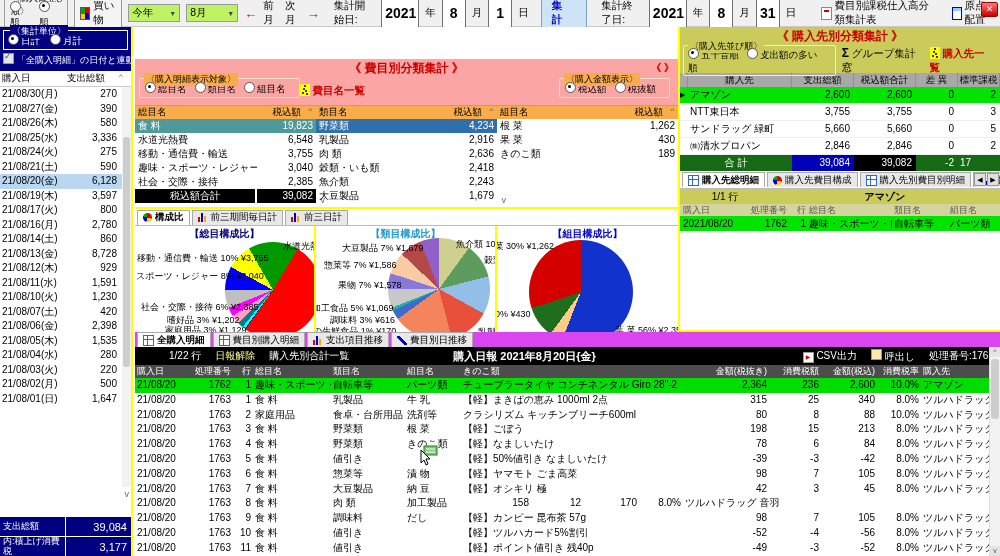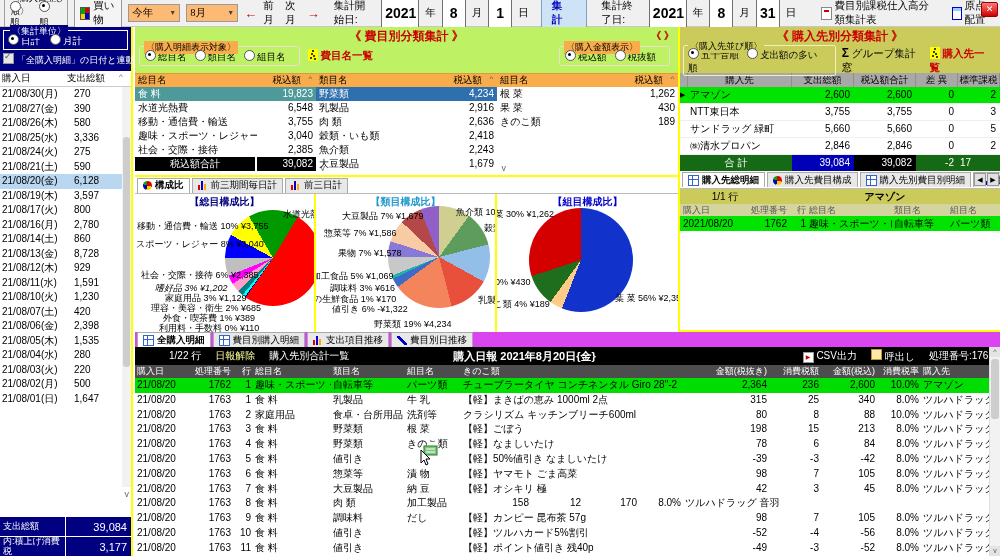--- a/index.html
+++ b/index.html
@@ -8,21 +8,21 @@
   
   .toolbar{position:absolute;left:0;top:0;width:1000px;height:27px;background:#f0f0f0;border-bottom:1px solid #c8c8c8;display:flex;align-items:center;gap:6px;padding-left:4px;box-sizing:border-box;}
   .fieldset{border:1px solid #a0a0a0;border-radius:2px;position:relative;padding:3px 5px 1px 5px;font-size:9.5px;display:flex;align-items:center;gap:6px;}
   .fieldset .legend{position:absolute;top:-6px;left:4px;background:inherit;font-size:9px;padding:0 2px;background:#f0f0f0;}
   .radio{display:inline-block;width:9px;height:9px;border-radius:50%;border:1px solid #555;background:#fff;position:relative;vertical-align:-1px;margin-right:2px;}
   .radio.on::after{content:"";position:absolute;left:2px;top:2px;width:3px;height:3px;border-radius:50%;background:#000;}
   .checkbox{display:inline-block;width:9px;height:9px;border:1px solid #999;background:#e6e6e6;position:relative;vertical-align:-1px;margin-right:3px;}
   .checkbox.on::after{content:"✓";position:absolute;left:0px;top:-3px;font-size:9px;color:#555;}
   .btn{border:1px solid #999;background:#f4f4f4;padding:1px 5px;display:inline-flex;align-items:center;gap:3px;cursor:default;}
   .icon-shop{width:11px;height:11px;display:inline-block;background:conic-gradient(#d00 0 25%,#00c 0 50%,#fc0 0 75%,#0a0 0 100%);border:1px solid #555;}
-  .select{background:#fdba74;border:1px solid #999;padding:1px 3px;display:inline-flex;align-items:center;gap:8px;min-width:44px;justify-content:space-between;font-family:Liberation Serif, serif;}
+  .select{background:#bef264;border:1px solid #999;padding:1px 3px;display:inline-flex;align-items:center;gap:8px;min-width:44px;justify-content:space-between;}
   .select .arr{font-size:7px;color:#444;}
   .red-arrow{color:#c00;font-weight:bold;font-size:13px;line-height:1;}
   .numbox{display:inline-block;border:1px solid #707070;background:#fff;font-weight:bold;font-size:14px;text-align:center;padding:8px 3px;min-width:16px;}
   .numbox.wide{min-width:30px;}
   .agg-btn{background:#cfe3f6;border:1px solid #7aa0c4;color:#0000bb;font-weight:bold;padding:1px 10px;letter-spacing:3px;}
   .icon-doc{width:11px;height:11px;display:inline-block;background:#fff;border:1px solid #888;position:relative;}
   .icon-doc::after{content:"";position:absolute;left:2px;top:2px;width:5px;height:2px;background:#c00;}
   .icon-origin{width:11px;height:11px;display:inline-block;background:#fff;border:1px solid #00c;box-shadow:inset 0 3px 0 #9cf;}
   .icon-close{position:absolute;right:2px;top:2px;width:15px;height:13px;background:linear-gradient(#f77,#c00);color:#fff;font-size:9px;text-align:center;line-height:13px;border-radius:2px;border:1px solid #900;}
   
@@ -32,34 +32,34 @@
   .side-unit .legend{position:absolute;top:-6px;left:6px;background:#000080;font-size:9px;padding:0 2px;}
   .side-link{font-size:9px;margin-top:3px;white-space:nowrap;}
   .side-colhead{display:flex;font-size:9.5px;padding:1px 2px;border-bottom:1px solid #ccc;color:#000;}
   .side-colhead .c1{width:58px;}
   .side-colhead .c2{flex:1;text-align:right;padding-right:14px;}
   .side-colhead .up{width:10px;color:#667;font-size:8px;}
   .side-list{position:relative;height:432px;overflow:hidden;}
   .side-row{display:flex;height:14.5px;line-height:14.5px;font-size:10px;padding:0 2px;}
   .side-row.sel{background:#b9d7f1;}
   .side-row .d{width:72px;white-space:nowrap;}
-  .side-row .a{flex:1;text-align:left;padding-right:12px;}
+  .side-row .a{flex:1;text-align:right;padding-right:12px;}
   .side-scroll{position:absolute;right:0;top:0;width:9px;height:400px;background:#f2f2f2;}
   .side-scroll .thumb{position:absolute;left:1px;top:50px;width:7px;height:230px;background:#cdcdcd;border-radius:3px;}
   .side-down{position:absolute;right:2px;top:402px;font-size:9px;color:#667;}
   .side-foot{position:absolute;left:0;bottom:0;width:131px;background:#000080;color:#fff;}
   .side-foot .row{display:flex;border-top:1px solid #fff;height:19px;align-items:center;}
   .side-foot .lab{width:62px;padding-left:3px;font-size:9px;line-height:1.05;border-right:1px solid #fff;align-self:stretch;display:flex;align-items:center;}
   .side-foot .val{flex:1;text-align:right;padding-right:4px;font-size:11px;}
   
   .mid{position:absolute;left:135px;top:27px;width:543px;height:305px;box-sizing:border-box;border-bottom:2px solid #ffff00;background:#fff;}
-  .cat-header{background:#bef264;height:46px;position:relative;}
+  .cat-header{background:#fca5a5;height:46px;position:relative;margin-top:32px;}
   .cat-title{text-align:center;color:#cc0000;font-weight:bold;font-size:12px;padding-top:1px;}
   .cat-arrows{position:absolute;right:4px;top:2px;color:#cc0000;font-weight:bold;font-size:10px;}
-  .cat-controls{display:flex;align-items:center;gap:8px;padding:0 4px;margin-top:1px;}
+  .cat-controls{display:flex;align-items:flex-end;padding:0 4px;margin-top:1px;}
   .cat-controls .fieldset{border-color:#e8e0c8;}
   .cat-controls .fieldset .legend{background:#f8ac4b;}
   .red-link{color:#cc0000;font-weight:bold;}
   .icon-walk{display:inline-block;width:10px;height:12px;background:#ffff00;position:relative;vertical-align:-2px;}
   .icon-walk::after{content:"";position:absolute;left:4px;top:1px;width:2px;height:2px;border-radius:50%;background:#000;box-shadow:-1px 3px 0 0 #000,1px 5px 0 0 #000,-2px 7px 0 0 #000,2px 8px 0 0 #000;}
   .cat-colhead{display:flex;background:#f8ac4b;height:13px;font-size:9.5px;border-top:1px solid #e09a3a;}
   .cat-colhead .sect{display:flex;box-sizing:border-box;}
   .cat-colhead .nm{padding-left:3px;flex:1;}
   .cat-colhead .am{width:58px;text-align:right;padding-right:4px;}
   .cat-colhead .up{width:11px;color:#555;font-size:8px;text-align:center;}
@@ -438,21 +438,21 @@
         </span>
       </div>
     <div class="charts" id="charts">
         <div class="chart-box chart-0 b">
           <div class="pie-title">【総目構成比】</div>
           <div class="pie" style="background: conic-gradient(from -30deg, rgb(0, 153, 0) 0%, rgb(0, 153, 0) 17%, rgb(255, 0, 0) 17%, rgb(255, 0, 0) 68%, rgb(0, 0, 128) 68%, rgb(0, 0, 128) 68.3%, rgb(0, 255, 255) 68.3%, rgb(0, 255, 255) 69.3%, rgb(0, 128, 128) 69.3%, rgb(0, 128, 128) 71.3%, rgb(255, 157, 203) 71.3%, rgb(255, 157, 203) 74.3%, rgb(255, 0, 255) 74.3%, rgb(255, 0, 255) 77.3%, rgb(191, 191, 191) 77.3%, rgb(191, 191, 191) 83.3%, rgb(0, 0, 255) 83.3%, rgb(0, 0, 255) 91.3%, rgb(255, 255, 0) 91.3%, rgb(255, 255, 0) 100%); left: 90px; top: 16px; width: 96px; height: 96px;"></div>
           <span class="pie-label" style="left: 148px; top: 14px;">水道光熱費 17% ¥6,548</span>
           <span class="pie-label" style="left: 2px; top: 26px;">移動・通信費・輸送 10% ¥3,755</span>
           <span class="pie-label" style="left: -26px; top: 44px;">趣味・スポーツ・レジャー 8% ¥3,040</span>
           <span class="pie-label" style="left: 6px; top: 75px;">社会・交際・接待 6% ¥2,385</span>
-          <span class="pie-label" style="left: 20px; top: 88px; font-style: italic;">嗜好品 3% ¥1,202</span>
+          <span class="pie-label" style="left: 32px; top: 88px;">嗜好品 3% ¥1,202</span>
           <span class="pie-label" style="left: 30px; top: 98px;">家庭用品 3% ¥1,129</span>
           <span class="pie-label" style="left: 16px; top: 108px;">理容・美容・衛生 2% ¥685</span>
           <span class="pie-label" style="left: 28px; top: 118px;">外食・喫茶費 1% ¥389</span>
           <span class="pie-label" style="left: 24px; top: 128px;">利用料・手数料 0% ¥110</span>
         </div>
         <div class="chart-box chart-1 b">
           <div class="pie-title">【類目構成比】</div>
           <div class="pie" style="background: conic-gradient(rgb(207, 207, 143) 0%, rgb(207, 207, 143) 10%, rgb(94, 156, 94) 10%, rgb(94, 156, 94) 21%, rgb(146, 190, 232) 21%, rgb(146, 190, 232) 33%, rgb(232, 80, 60) 33%, rgb(232, 80, 60) 46%, rgb(244, 132, 92) 46%, rgb(244, 132, 92) 65%, rgb(60, 108, 200) 65%, rgb(60, 108, 200) 68%, rgb(32, 178, 170) 68%, rgb(32, 178, 170) 69%, rgb(200, 200, 200) 69%, rgb(200, 200, 200) 75%, rgb(136, 120, 216) 75%, rgb(136, 120, 216) 80%, rgb(248, 203, 164) 80%, rgb(248, 203, 164) 87%, rgb(180, 72, 72) 87%, rgb(180, 72, 72) 94%, rgb(144, 96, 200) 94%, rgb(144, 96, 200) 100%); left: 72px; top: 12px; width: 102px; height: 102px;"></div>
           <span class="pie-label" style="left: 140px; top: 12px;">魚介類 10% ¥2,243</span>
           <span class="pie-label" style="left: 168px; top: 28px;">穀類・いも類 11% ¥2,418</span>

